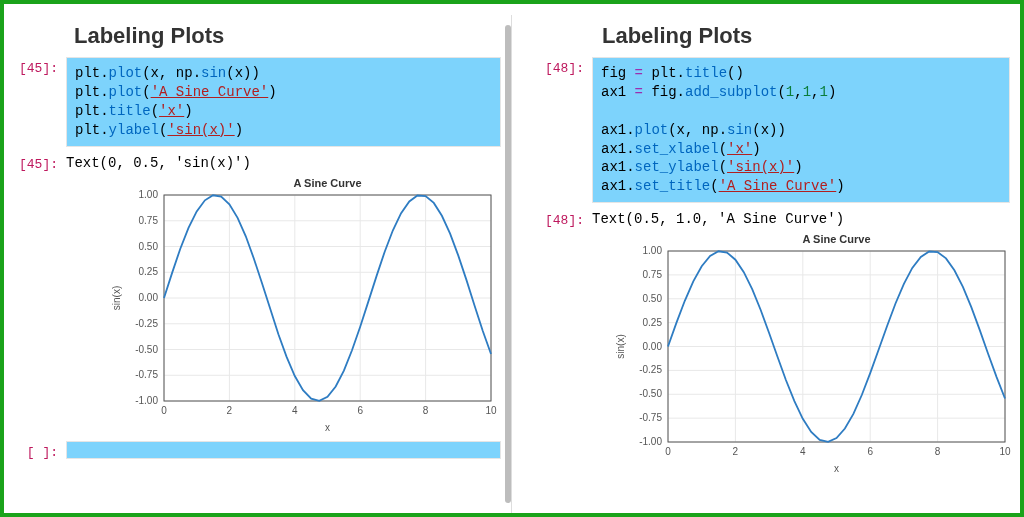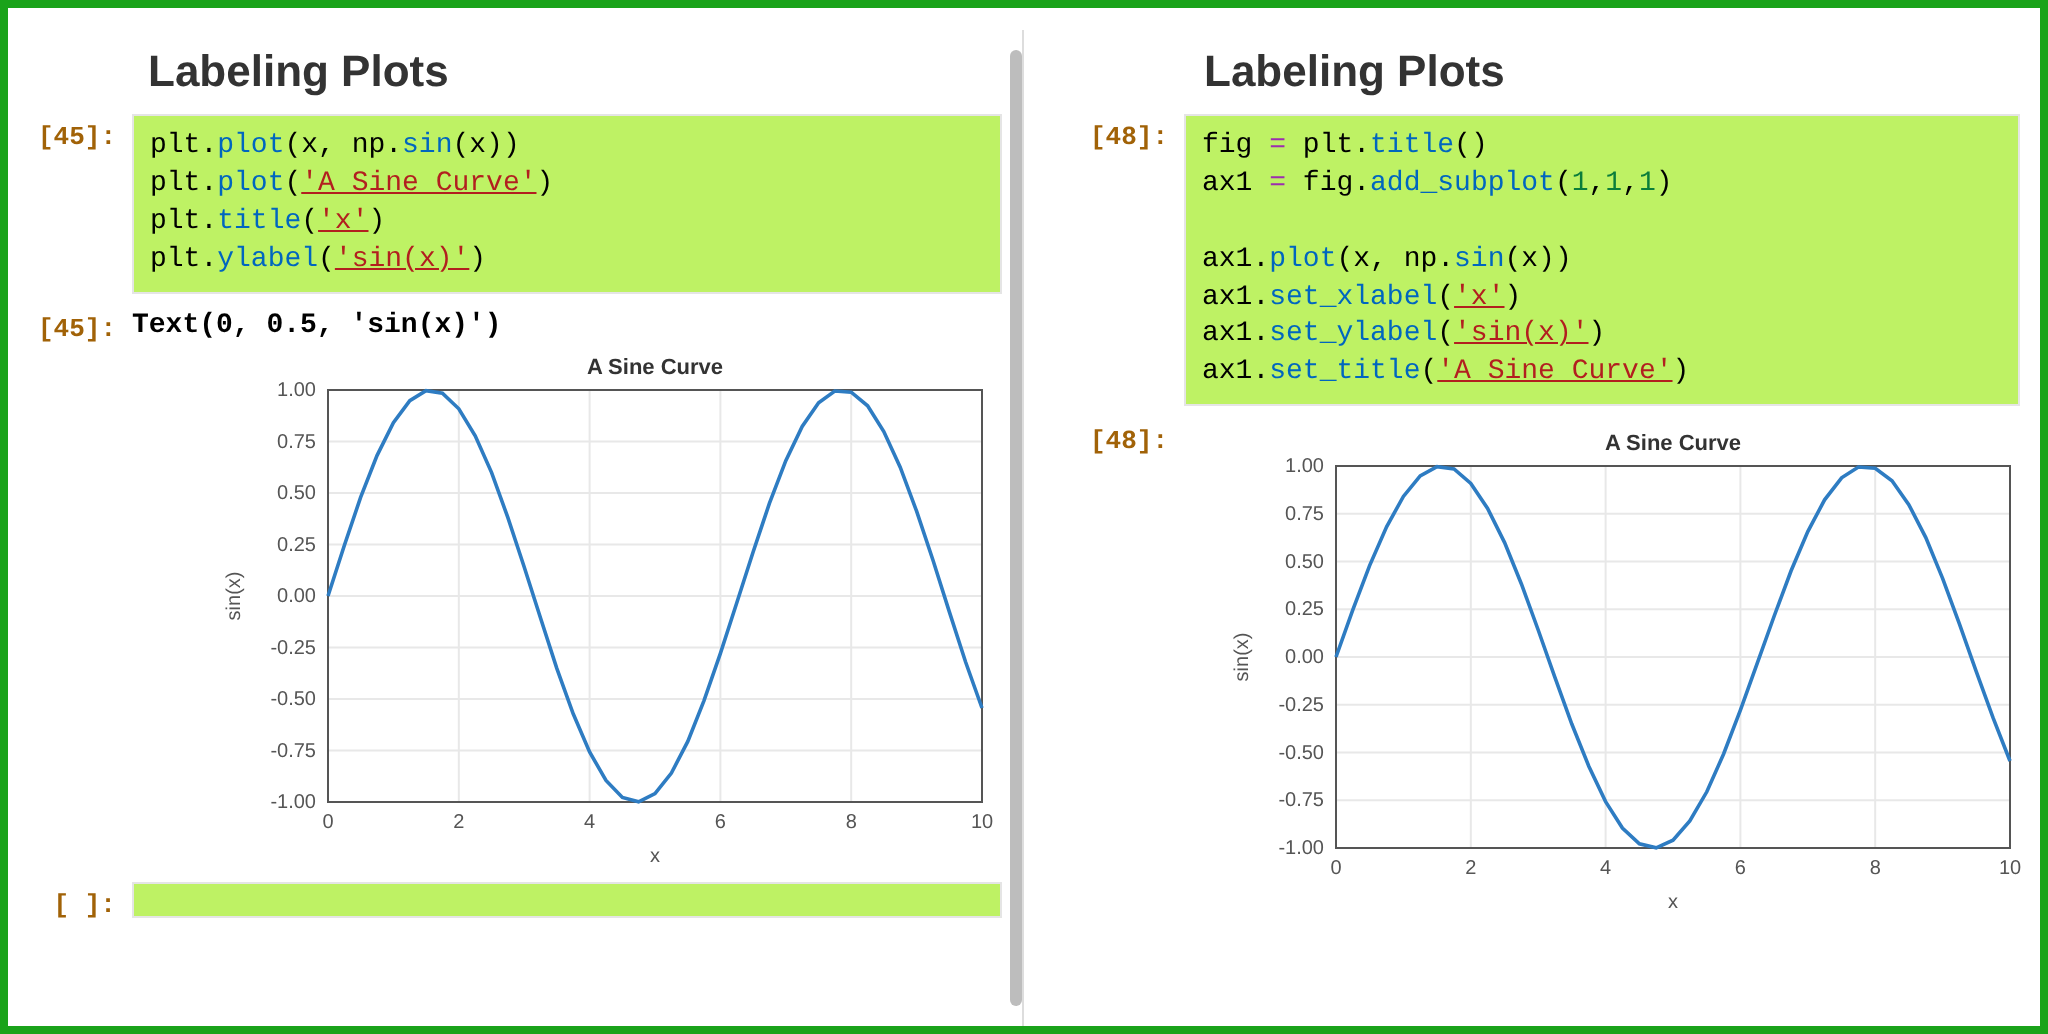--- a/index.html
+++ b/index.html
@@ -41,40 +41,38 @@
     margin: 0 0 6px 0;
     padding: 0 10px 0 0;
   }
   .prompt {
     width: 62px;
     flex: 0 0 62px;
     text-align: right;
     padding-right: 8px;
     font-family: Consolas, "Courier New", monospace;
     font-size: 13px;
-    color: #a16207;
+    color: #be185d;
     padding-top: 4px;
     white-space: nowrap;
-    font-weight: bold;
   }
   .cell-body { flex: 1 1 auto; }
   .code-box {
-    background: #bef264;
+    background: #7dd3fc;
     border: 1px solid #e5e5e5;
     padding: 6px 8px;
     font-family: Consolas, "Courier New", monospace;
     font-size: 14px;
     line-height: 1.35;
     white-space: pre;
   }
   .output-text {
     font-family: Consolas, "Courier New", monospace;
     font-size: 14px;
     padding-top: 2px;
-    font-weight: bold;
   }
   
   .tk-call { color: #0066bf; }
   .tk-str  { color: #b21f1f; text-decoration: underline; }
   .tk-num  { color: #0a7d3a; }
   .tk-op   { color: #9b2fae; }
   
   .chart-area {
     margin: 4px 0 0 40px;
   }
@@ -169,20 +167,21 @@
 ax1.<span class="tk-call">plot</span>(x, np.<span class="tk-call">sin</span>(x))
 ax1.<span class="tk-call">set_xlabel</span>(<span class="tk-str">'x'</span>)
 ax1.<span class="tk-call">set_ylabel</span>(<span class="tk-str">'sin(x)'</span>)
 ax1.<span class="tk-call">set_title</span>(<span class="tk-str">'A Sine Curve'</span>)</div>
     </div>
   </div>
 
   <div class="cell">
     <div class="prompt" style="width:80px;flex-basis:80px">[48]:</div>
     <div class="cell-body">
+      <div class="output-text">Text(0.5, 1.0, 'A Sine Curve')</div>
       <div class="chart-area" style="margin-left:18px">
         <svg id="chart-right" class="chart" width="405" height="245">
             <line x1="58" y1="211" x2="395" y2="211" class="grid-line"></line>
             <text x="52" y="214" text-anchor="end" class="tick-txt">-1.00</text>
             <line x1="58" y1="187.125" x2="395" y2="187.125" class="grid-line"></line>
             <text x="52" y="190.125" text-anchor="end" class="tick-txt">-0.75</text>
             <line x1="58" y1="163.25" x2="395" y2="163.25" class="grid-line"></line>
             <text x="52" y="166.25" text-anchor="end" class="tick-txt">-0.50</text>
             <line x1="58" y1="139.375" x2="395" y2="139.375" class="grid-line"></line>
             <text x="52" y="142.375" text-anchor="end" class="tick-txt">-0.25</text>

